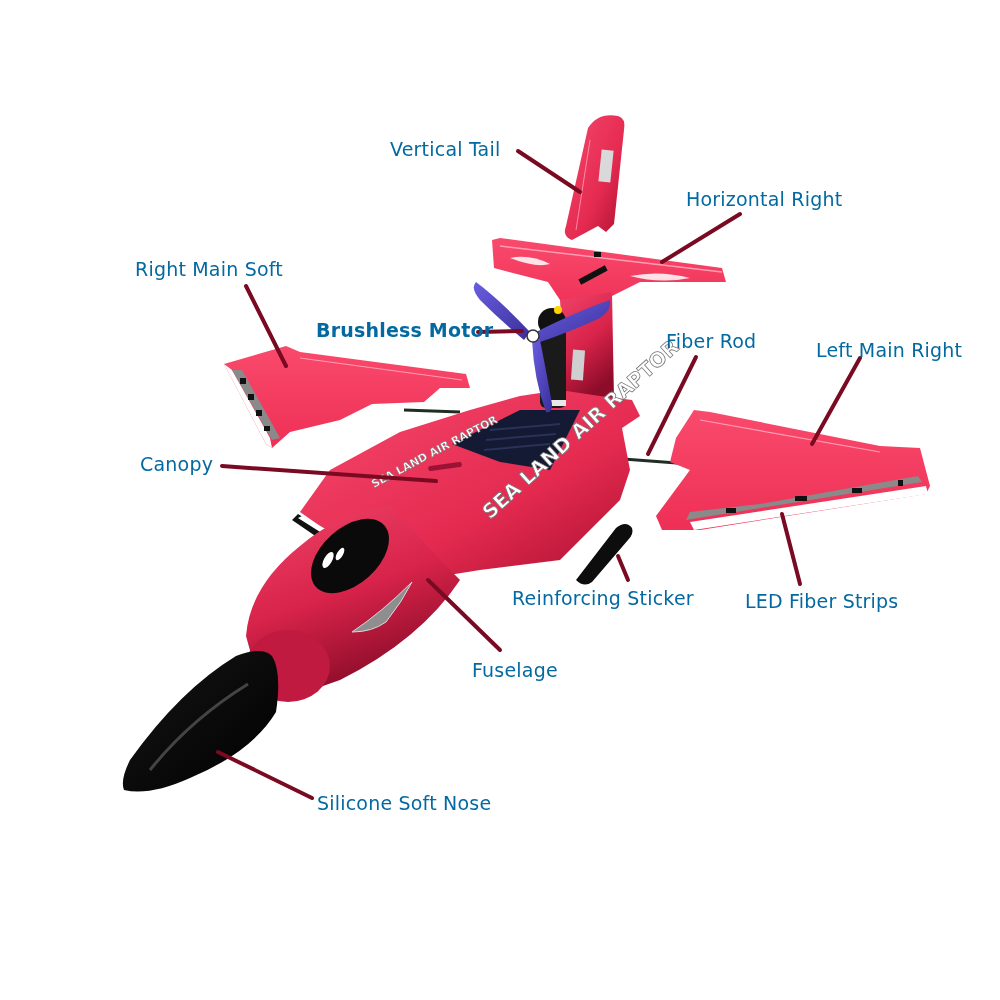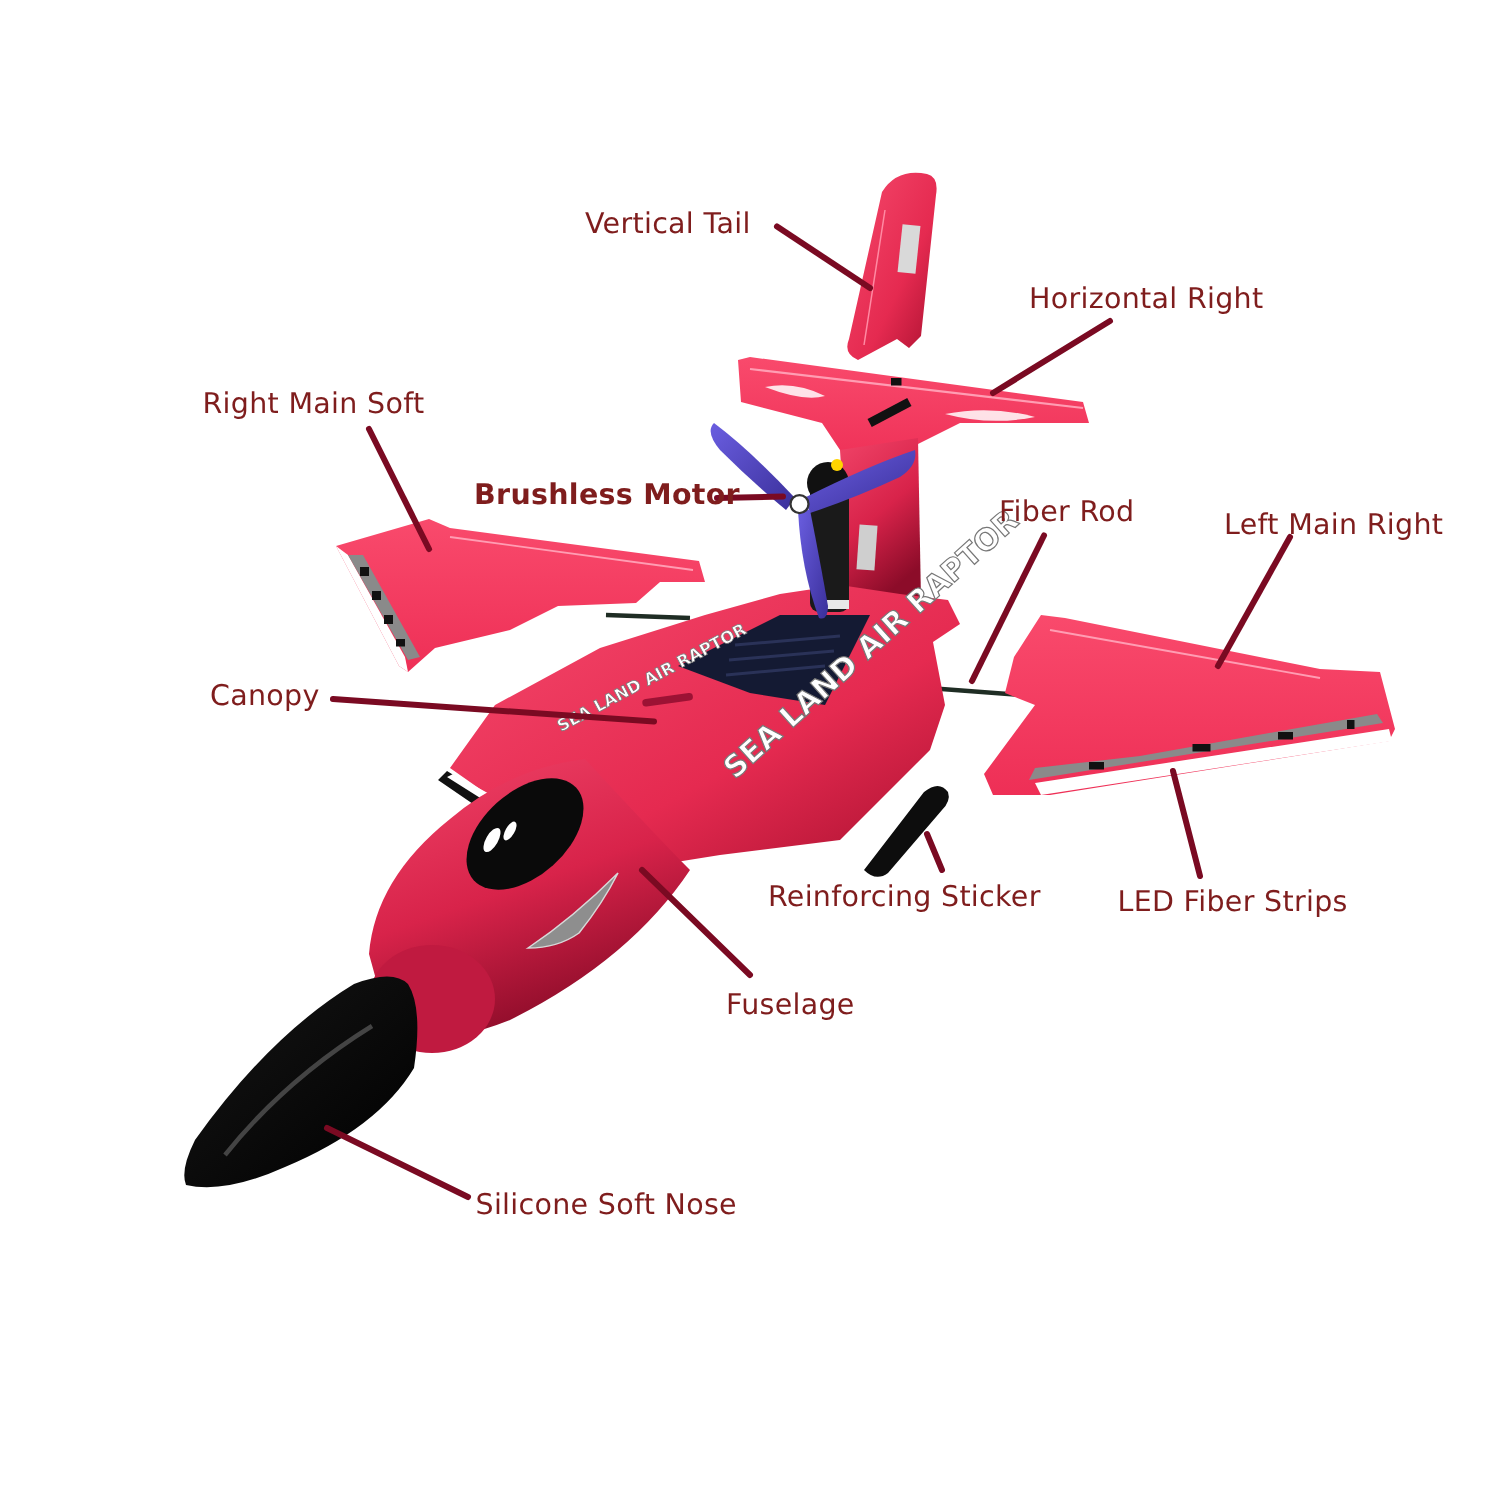--- a/index.html
+++ b/index.html
@@ -1,18 +1,18 @@
 <!DOCTYPE html>
 <html><head>
 <meta charset="utf-8">
 <style>
   html, body { margin:0; padding:0; background:#ffffff; }
   #stage { position:relative; width:1000px; height:1000px; overflow:hidden; background:#ffffff; }
   #art { position:absolute; left:0; top:0; width:1000px; height:1000px; }
-  .label { position:absolute; font-family:"DejaVu Sans", sans-serif; font-size:19px; color:#7f1d1d; white-space:nowrap; line-height:1; letter-spacing:0.2px; }
+  .label { position:absolute; font-family:"DejaVu Sans", sans-serif; font-size:19px; color:#0369a1; white-space:nowrap; line-height:1; letter-spacing:0.2px; }
 </style>
 </head>
 <body>
 
 <div id="stage">
 
   <svg id="art" viewBox="0 0 1000 1000" xmlns="http://www.w3.org/2000/svg">
     <defs>
       <linearGradient id="gBody" x1="0" y1="0" x2="1" y2="1">
         <stop offset="0" stop-color="#f5496c"></stop>
@@ -143,16 +143,16 @@
 
   <div class="label" style="left:390px; top:140px;">Vertical Tail</div>
   <div class="label" style="left:686px; top:190px;">Horizontal Right</div>
   <div class="label" style="left:135px; top:260px;">Right Main Soft</div>
   <div class="label" style="left:316px; top:321px;font-weight:bold;">Brushless Motor</div>
   <div class="label" style="left:650px; top:332px;margin-left:16px;">Fiber Rod</div>
   <div class="label" style="left:816px; top:341px;">Left Main Right</div>
   <div class="label" style="left:140px; top:455px;">Canopy</div>
   <div class="label" style="left:512px; top:589px;">Reinforcing Sticker</div>
   <div class="label" style="left:745px; top:592px;">LED Fiber Strips</div>
-  <div class="label" style="left:472px; top:661px;margin-left:12px;">Fuselage</div>
+  <div class="label" style="left:472px; top:661px;">Fuselage</div>
   <div class="label" style="left:317px; top:794px;">Silicone Soft Nose</div>
 
 </div>
 
 </body></html>

